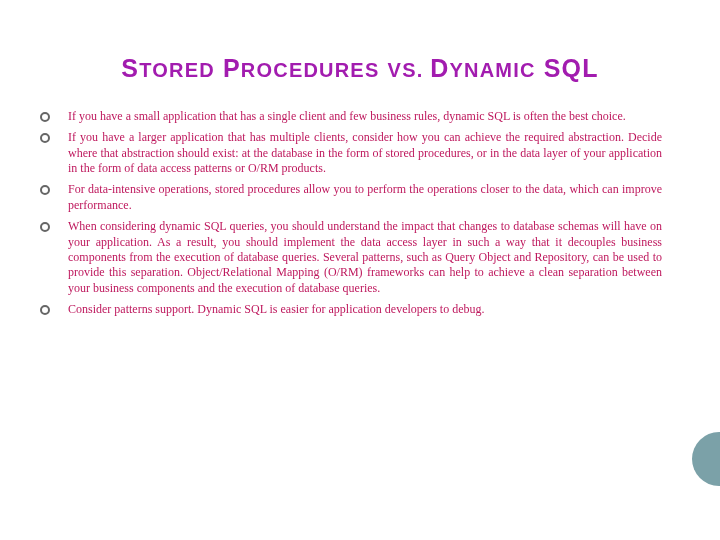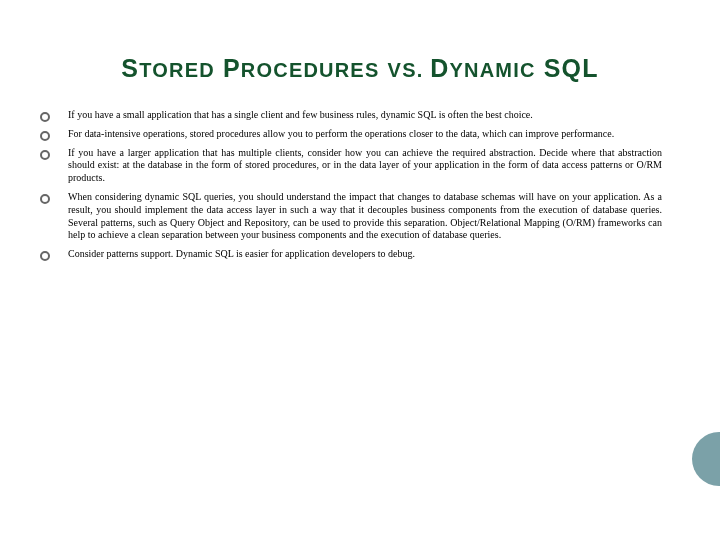--- a/index.html
+++ b/index.html
@@ -1,39 +1,39 @@
 <!DOCTYPE html>
 <html><head>
 <meta charset="utf-8">
 <style>
   * { margin: 0; padding: 0; box-sizing: border-box; }
   html, body { width: 720px; height: 540px; font-family: Georgia, 'Times New Roman', serif; background: #fff; }
   .slide { width: 720px; height: 540px; position: relative; padding: 54px 34px 30px 34px; color: #3a3a3a; }
-  .title { font-family: Arial, Helvetica, sans-serif; font-weight: bold; color: #14532d; font-size: 25px; letter-spacing: 1.2px; text-align: center; padding: 0 10px 16px 10px; }
+  .title { font-family: Arial, Helvetica, sans-serif; font-weight: bold; color: #a21caf; font-size: 25px; letter-spacing: 1.2px; text-align: center; padding: 0 10px 16px 10px; }
   .title .small-caps { font-size: 0.80em; letter-spacing: 1.2px; }
   .list { list-style: none; padding: 10px 0 0 0; }
-  .list li { position: relative; padding: 0 24px 6px 34px; font-size: 10px; line-height: 1.28; color: #000000; text-align: justify; }
+  .list li { position: relative; padding: 0 24px 6px 34px; font-size: 12px; line-height: 1.28; color: #be185d; text-align: justify; }
   .list li .bullet { position: absolute; left: 6px; top: 3px; width: 10px; height: 10px; border: 2px solid #666; border-radius: 50%; }
   .corner-circle { position: absolute; right: -26px; bottom: 54px; width: 54px; height: 54px; background: #7ba1a8; border-radius: 50%; }
 </style>
 </head>
 <body>
 
 <div class="slide">
   <h1 class="title">
     <span><span>S</span><span class="small-caps">TORED</span></span>
     <span> </span>
     <span><span>P</span><span class="small-caps">ROCEDURES</span></span>
     <span class="small-caps"> VS. </span>
     <span><span>D</span><span class="small-caps">YNAMIC</span></span>
     <span> SQL</span>
   </h1>
 
   <ul class="list">
     <li><span class="bullet"></span><span>If you have a small application that has a single client and few business rules, dynamic SQL is often the best choice.</span></li>
+    <li><span class="bullet"></span><span>If you have a larger application that has multiple clients, consider how you can achieve the required abstraction. Decide where that abstraction should exist: at the database in the form of stored procedures, or in the data layer of your application in the form of data access patterns or O/RM products.</span></li>
     <li><span class="bullet"></span><span>For data-intensive operations, stored procedures allow you to perform the operations closer to the data, which can improve performance.</span></li>
-    <li><span class="bullet"></span><span>If you have a larger application that has multiple clients, consider how you can achieve the required abstraction. Decide where that abstraction should exist: at the database in the form of stored procedures, or in the data layer of your application in the form of data access patterns or O/RM products.</span></li>
     <li><span class="bullet"></span><span>When considering dynamic SQL queries, you should understand the impact that changes to database schemas will have on your application. As a result, you should implement the data access layer in such a way that it decouples business components from the execution of database queries. Several patterns, such as Query Object and Repository, can be used to provide this separation. Object/Relational Mapping (O/RM) frameworks can help to achieve a clean separation between your business components and the execution of database queries.</span></li>
     <li><span class="bullet"></span><span>Consider patterns support. Dynamic SQL is easier for application developers to debug.</span></li>
   </ul>
 
   <div class="corner-circle"></div>
 </div>
 
 </body></html>

